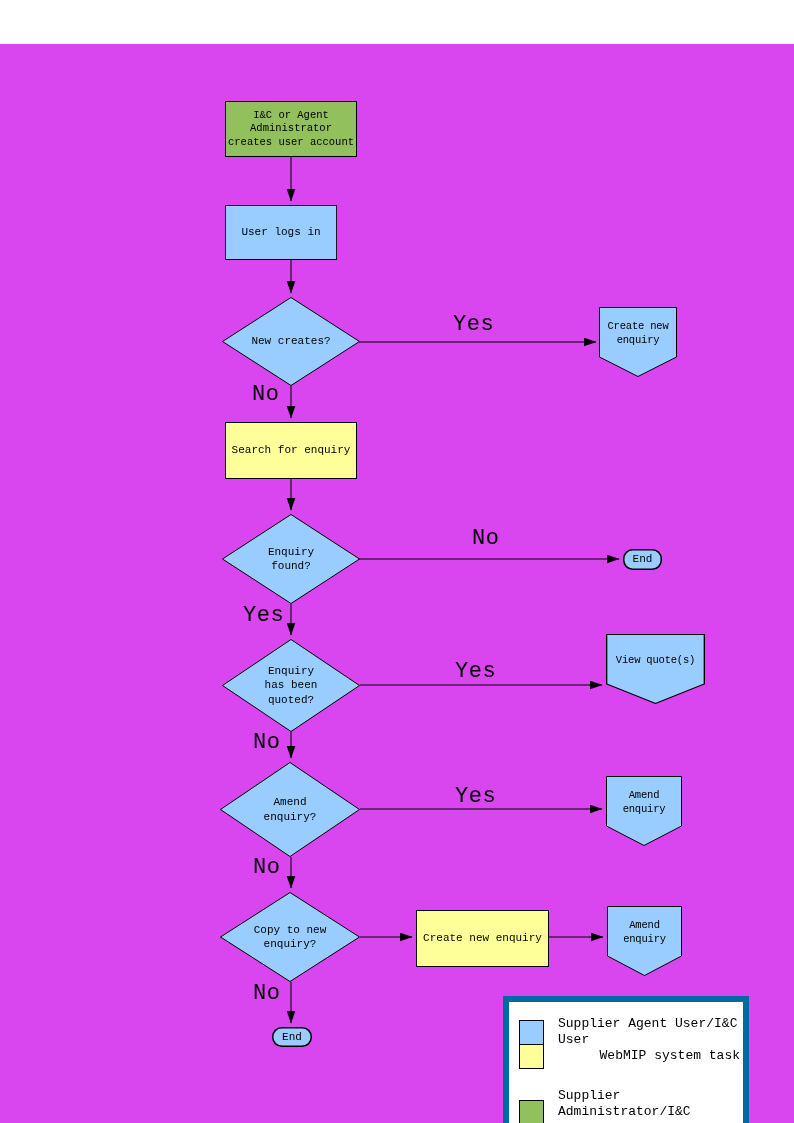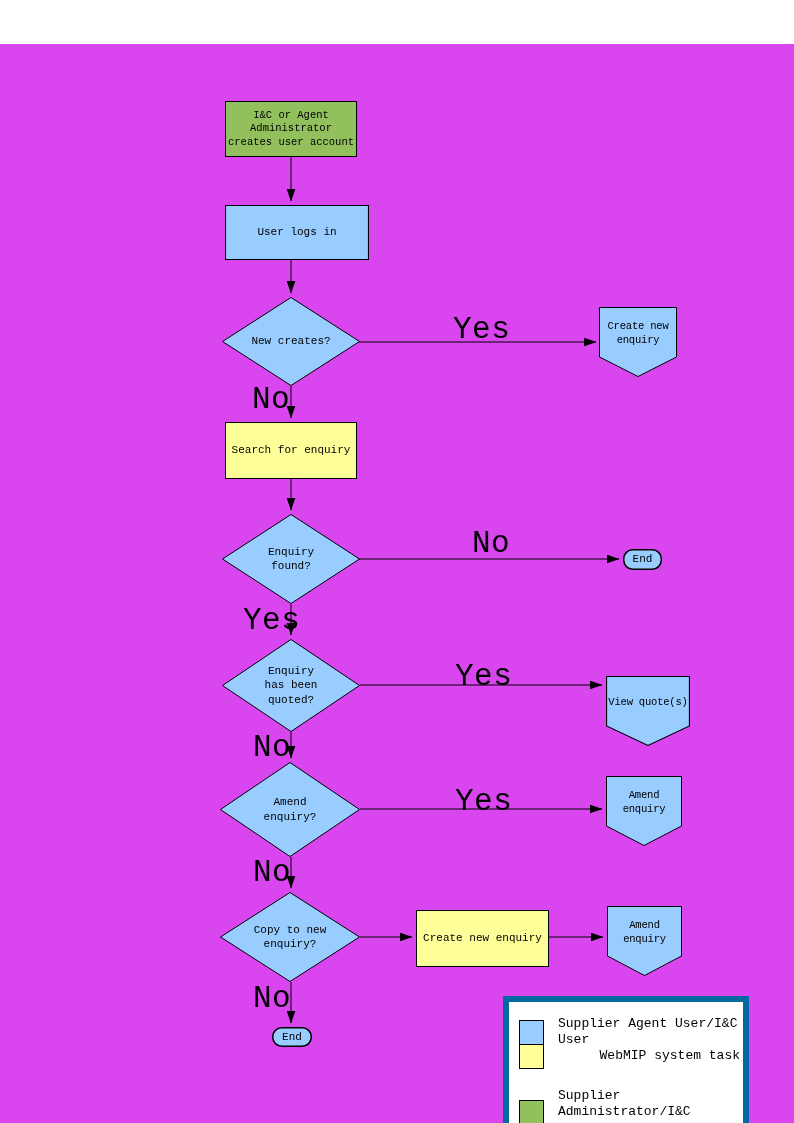--- a/index.html
+++ b/index.html
@@ -12,21 +12,21 @@
   .node svg { position:absolute; left:0; top:0; width:100%; height:100%; display:block; }
   .lbl {
     position:absolute; inset:0; display:flex; align-items:center; justify-content:center;
     text-align:center; font-size:11px; line-height:1.3; z-index:2;
   }
   .lbl .inner { display:block; }
   .pent .lbl { bottom:16px; font-size:10.5px; letter-spacing:-0.2px; }
   .small-lbl { font-size:10.5px; }
   .term .lbl { font-size:11px; }
   .edge-label {
-    position:absolute; z-index:2; font-size:31px; line-height:1; letter-spacing:0.5px;
+    position:absolute; z-index:2; font-size:22px; line-height:1; letter-spacing:0.5px;
   }
   .legend {
     position:absolute; left:503px; top:952px; width:234px; height:125px;
     border:6px solid #0369a1; background:#fff; z-index:1;
   }
   .legend-row { position:absolute; left:10px; display:flex; align-items:center; }
   .legend-swatch { width:23px; height:23px; border:1px solid #000; flex:0 0 auto; }
   .legend-label { margin-left:14px; font-size:13px; line-height:1.25; width:182px; }
 </style>
 </head>
@@ -58,21 +58,21 @@
     </g>
   </svg>
 
   <div class="node" style="left:225px; top:57px; width:132px; height:56px;">
     <svg viewBox="0 0 132 56" preserveAspectRatio="none">
       <rect x="0.5" y="0.5" width="131" height="55" fill="#92C05C" stroke="#000"></rect>
     </svg>
     <div class="lbl small-lbl">I&amp;C or Agent Administrator creates user account</div>
   </div>
 
-  <div class="node" style="left:225px; top:161px; width:112px; height:55px;padding-left:32px;">
+  <div class="node" style="left:225px; top:161px; width:112px; height:55px;">
     <svg viewBox="0 0 132 55" preserveAspectRatio="none">
       <rect x="0.5" y="0.5" width="131" height="54" fill="#99CCFF" stroke="#000"></rect>
     </svg>
     <div class="lbl">User logs in</div>
   </div>
 
   <div class="node" style="left:222px; top:253px; width:138px; height:89px;">
     <svg viewBox="0 0 138 89" preserveAspectRatio="none">
       <polygon points="69,0.5 137.5,44.5 69,88.5 0.5,44.5" fill="#99CCFF" stroke="#000"></polygon>
     </svg>
@@ -115,21 +115,21 @@
 
   <div class="node" style="left:222px; top:595px; width:138px; height:93px;">
     <svg viewBox="0 0 138 93" preserveAspectRatio="none">
       <polygon points="69,0.5 137.5,46.5 69,92.5 0.5,46.5" fill="#99CCFF" stroke="#000"></polygon>
     </svg>
     <div class="lbl">
         <span class="inner" style="width:70px;">Enquiry has been quoted?</span>
       </div>
   </div>
 
-  <div class="node pent" style="left:606px; top:632px; width:84px; height:70px;">
+  <div class="node pent" style="left:606px; top:590px; width:84px; height:70px;padding-left:15px;">
     <svg viewBox="0 0 74 70" preserveAspectRatio="none">
       <polygon points="0.5,0.5 73.5,0.5 73.5,50 37,69.5 0.5,50" fill="#99CCFF" stroke="#000"></polygon>
     </svg>
     <div class="lbl">View quote(s)</div>
   </div>
 
   <div class="node" style="left:220px; top:718px; width:140px; height:95px;">
     <svg viewBox="0 0 140 95" preserveAspectRatio="none">
       <polygon points="70,0.5 139.5,47.5 70,94.5 0.5,47.5" fill="#99CCFF" stroke="#000"></polygon>
     </svg>

